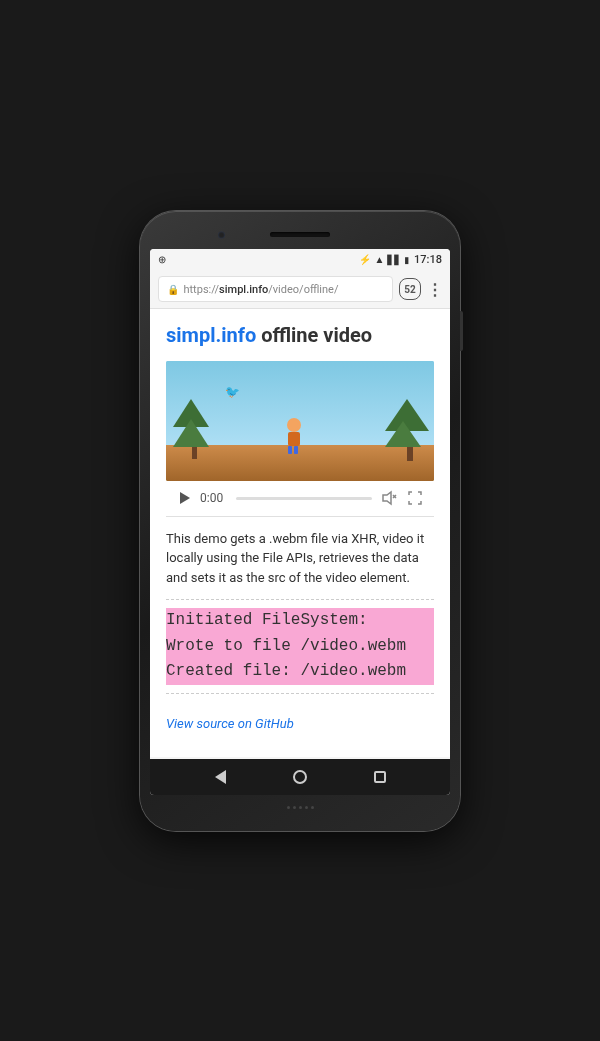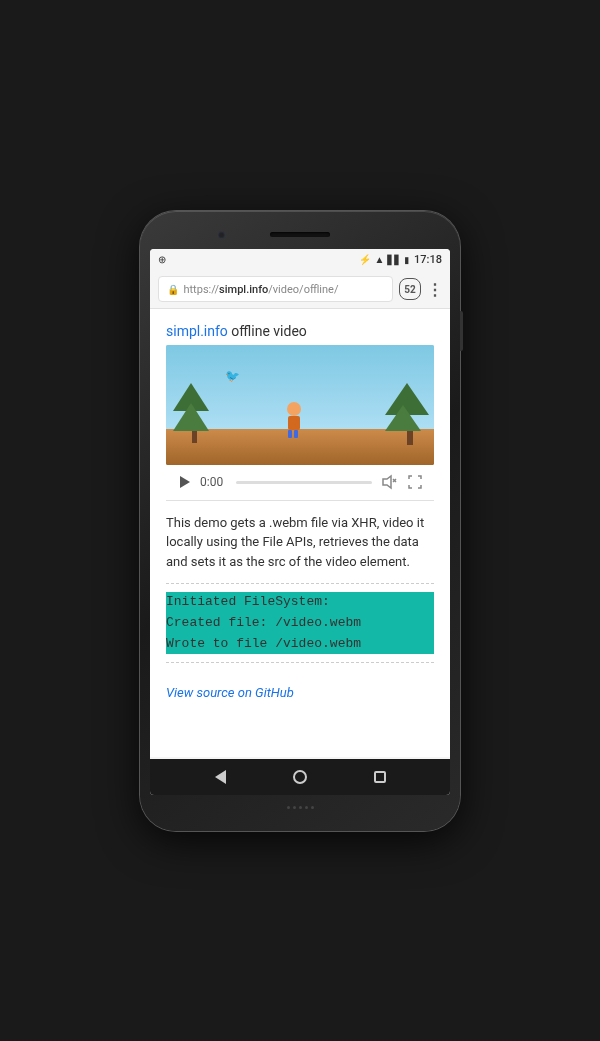--- a/index.html
+++ b/index.html
@@ -148,24 +148,24 @@
 
     
     .web-content {
       flex: 1;
       background: white;
       padding: 14px 16px;
       overflow-y: auto;
     }
 
     .page-title {
-      font-size: 14px;
+      font-size: 20px;
       color: #333;
-      margin-bottom: 6px;
-      font-weight: 400;
+      margin-bottom: 14px;
+      font-weight: 700;
     }
 
     .page-title .brand {
       color: #1a73e8;
     }
 
     
     .video-container {
       width: 100%;
       height: 120px;
@@ -328,24 +328,24 @@
 
     .divider {
       border: none;
       border-top: 1px dashed #ccc;
       margin: 8px 0;
     }
 
     
     .console-output {
       font-family: 'Courier New', monospace;
-      font-size: 13px;
+      font-size: 16px;
       color: #333;
       line-height: 1.6;
-      background: #14b8a6;
+      background: #f9a8d4;
       margin: 0 0;
     }
 
     .console-output div {
       white-space: nowrap;
     }
 
     .github-link {
       color: #1a73e8;
       font-size: 13px;
@@ -538,22 +538,22 @@
       </div>
 
       
       <p class="description">This demo gets a .webm file via XHR, video it locally using the File APIs, retrieves the data and sets it as the src of the video element.</p>
 
       <hr class="divider">
 
       
       <div class="console-output">
         <div>Initiated FileSystem:</div>
+        <div>Wrote to file /video.webm</div>
         <div>Created file: /video.webm</div>
-        <div>Wrote to file /video.webm</div>
       </div>
 
       <hr class="divider">
 
       
       <a class="github-link" href="#">View source on GitHub</a>
     </div>
 
     <div class="nav-bar">
       <div class="nav-btn">

